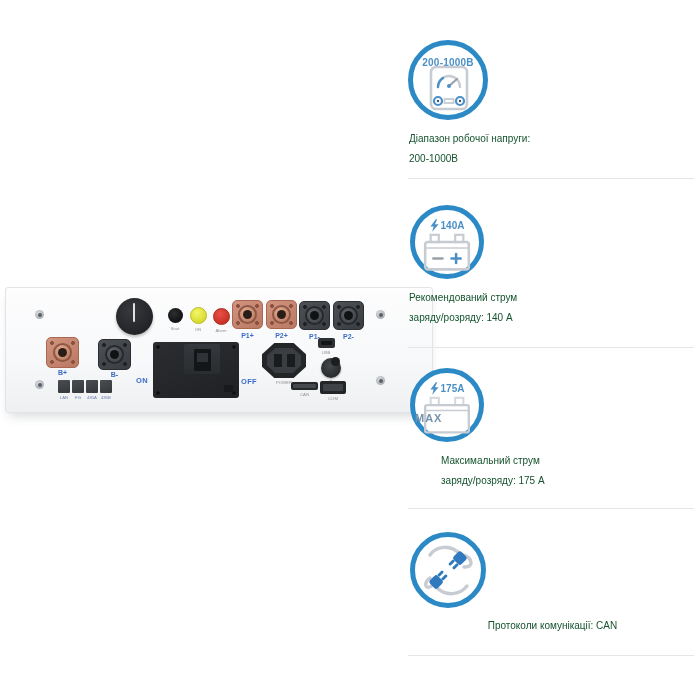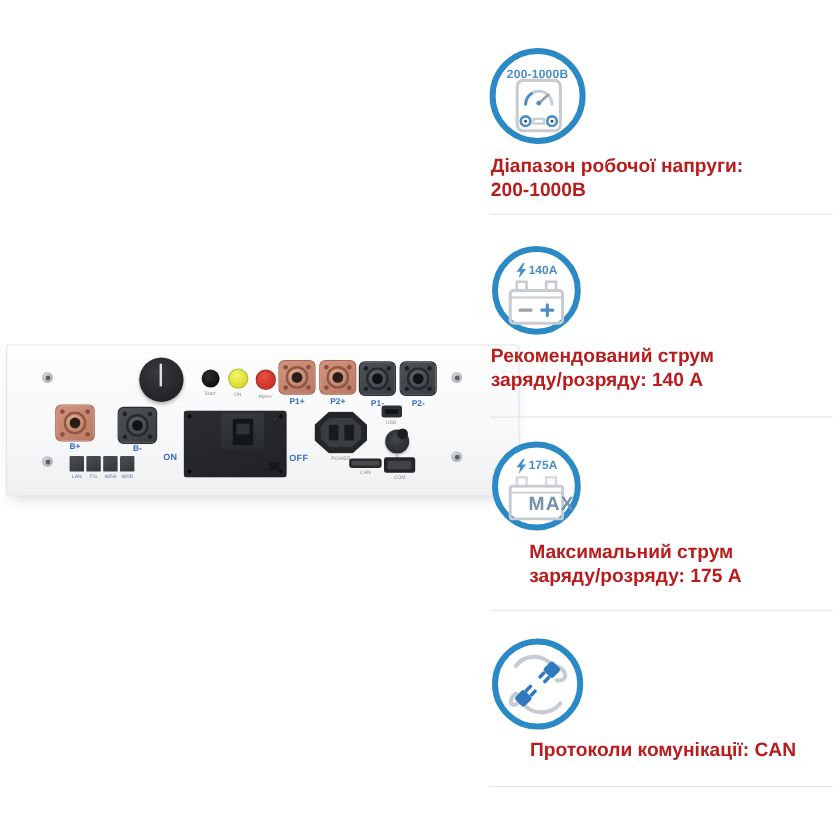--- a/index.html
+++ b/index.html
@@ -11,25 +11,25 @@
   .right-col{position:absolute;left:408px;top:0;width:288px;height:700px;}
   .icircle{position:absolute;background:#fff;border:5px solid #2b8ac6;border-radius:50%;box-sizing:border-box;}
   .ic-1{left:0;top:40px;width:80px;height:80px;}
   .ic-2{left:2px;top:205px;width:74px;height:74px;}
   .ic-3{left:2px;top:368px;width:74px;height:74px;}
   .ic-4{left:2px;top:532px;width:76px;height:76px;}
   .badge-sm{position:absolute;left:0;right:0;top:12px;text-align:center;
     font-size:10px;font-weight:700;color:#4a8fc5;letter-spacing:.2px;}
   .badge-row{position:absolute;left:0;right:0;top:9px;display:flex;justify-content:center;
     align-items:center;gap:2px;font-size:10px;font-weight:700;color:#4a8fc5;}
-  .badge-max{position:absolute;left:0;right:0;top:39px;text-align:right;
-    font-size:16px;font-weight:700;color:#7492ac;letter-spacing:1px;}
+  .badge-max{position:absolute;left:0;right:0;top:39px;text-align:left;
+    font-size:11px;font-weight:700;color:#7492ac;letter-spacing:1px;}
   .ic-svg{position:absolute;}
-  .ftext{position:absolute;left:1px;width:287px;font-size:16px;font-weight:700;
-    color:#b91c1c;line-height:19.5px;white-space:pre-line;}
+  .ftext{position:absolute;left:1px;width:287px;font-size:10px;font-weight:400;
+    color:#14532d;line-height:19.5px;white-space:pre-line;}
   .ft-1{top:129px;}.ft-2{top:288px;}.ft-3{top:451px;margin-left:32px;}.ft-4{top:616px;text-align:center;}
   .hr{position:absolute;left:0;width:286px;height:1px;background:#e3e5e7;}
   .hr-1{top:178px;}.hr-2{top:347px;}.hr-3{top:508px;}.hr-4{top:655px;}
 
   
   .panel{position:absolute;left:5px;top:287px;width:428px;height:126px;
     background:linear-gradient(180deg,#fdfdfe 0%,#f7f8f9 60%,#eff0f2 100%);
     border:1px solid #e2e4e7;border-radius:3px;box-sizing:border-box;
     box-shadow:0 7px 10px -4px rgba(60,70,80,.20), inset 0 1px 0 #ffffff;}
   .screw{position:absolute;width:9px;height:9px;border-radius:50%;

